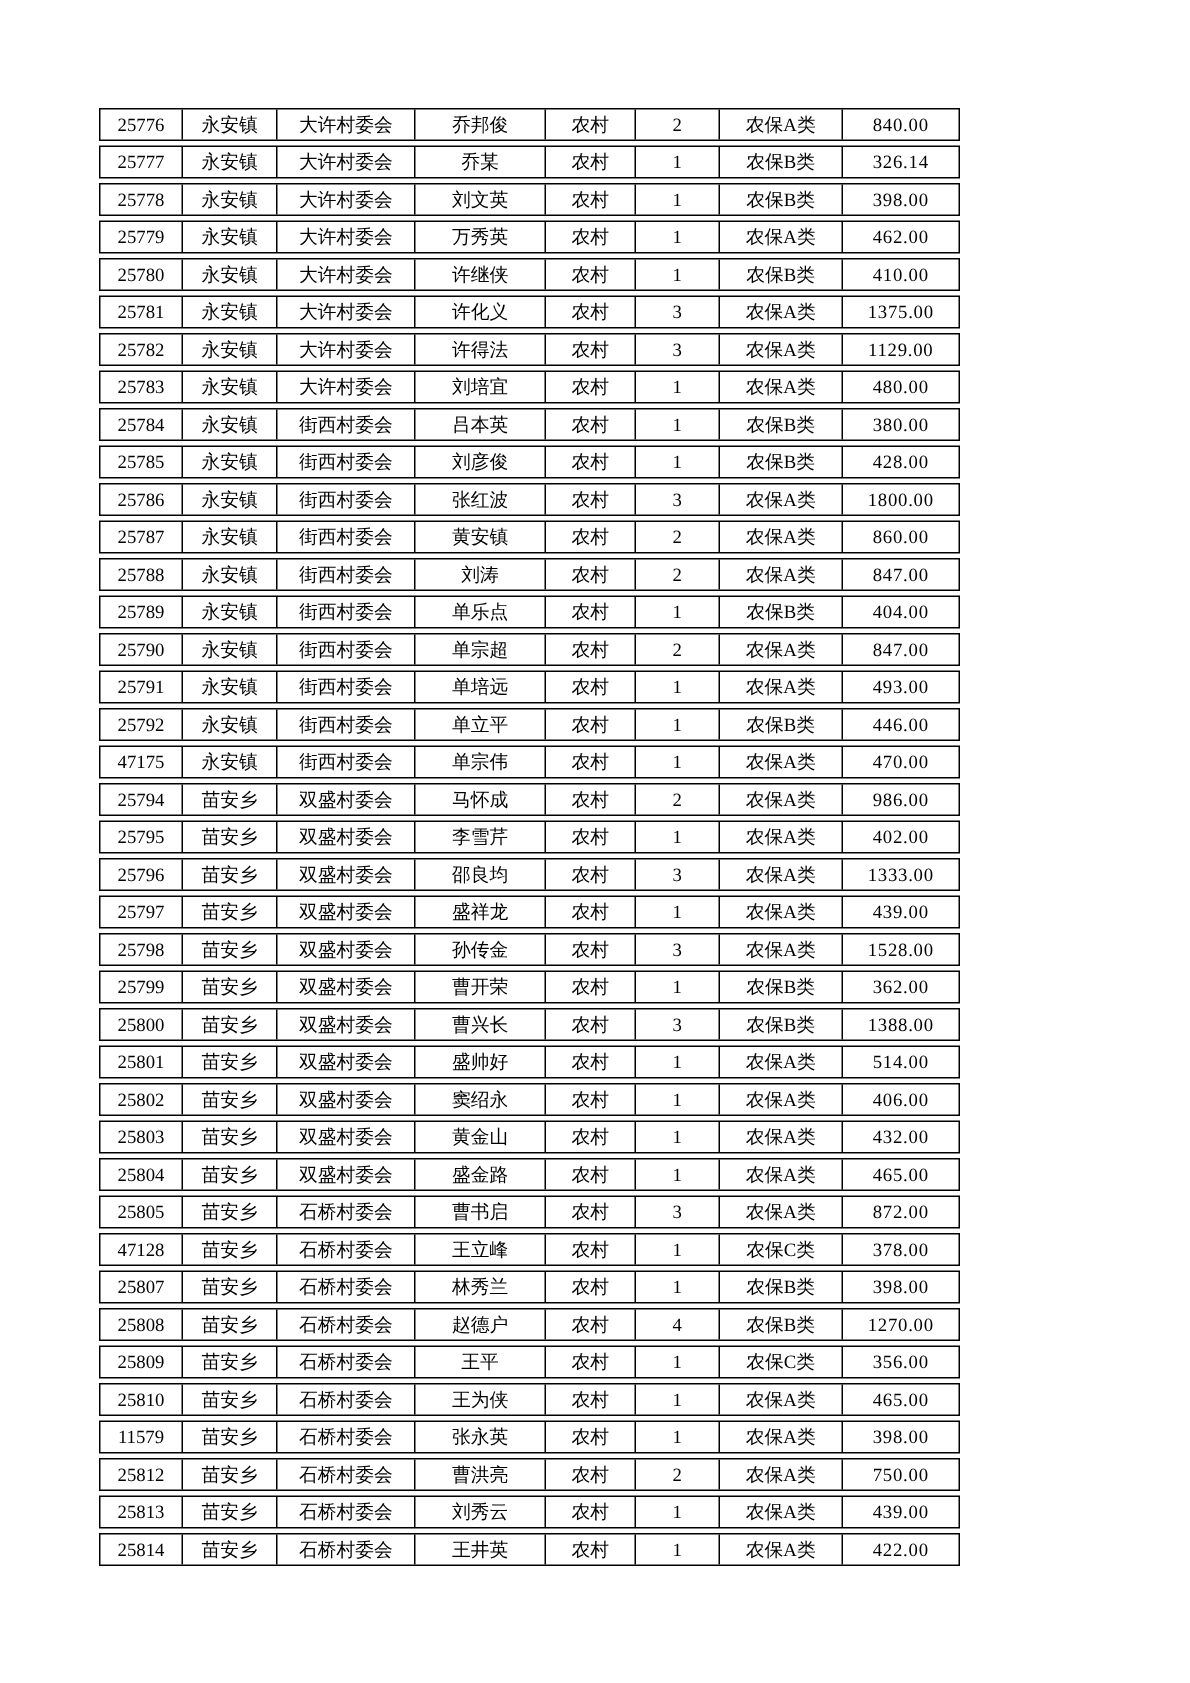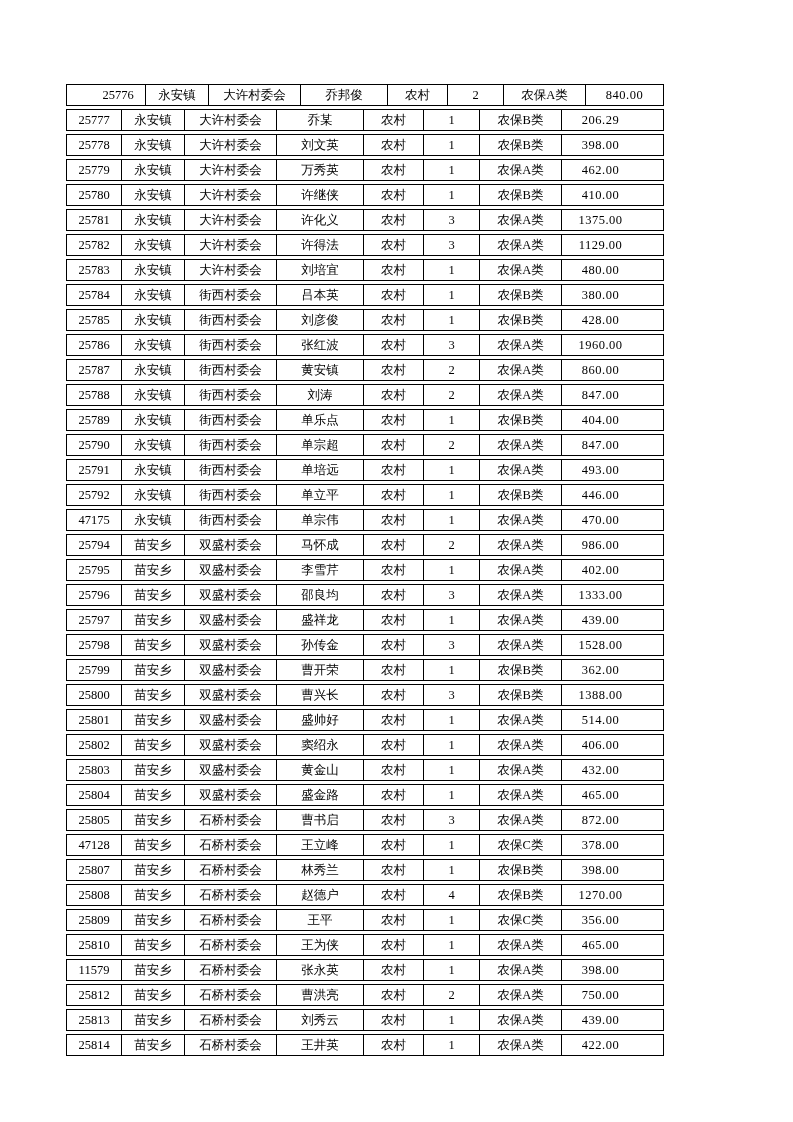--- a/index.html
+++ b/index.html
@@ -23,22 +23,21 @@
   }
   .t-row {
     display: flex;
     box-sizing: border-box;
     height: 22px;
     border: 1px solid #000000;
     background: #ffffff;
     margin-top: 3px;
   }
   .t-row:first-child {
-    margin-top: 12px;
-    padding-left: 24px;
+    margin-top: 0;
   }
   .t-cell {
     box-sizing: border-box;
     display: flex;
     align-items: center;
     justify-content: center;
     font-size: 12.5px;
     line-height: 1;
     color: #000000;
     border-left: 1px solid #000000;
@@ -72,21 +71,21 @@
         <div class="t-cell c7">840.00</div>
       </div>
       <div class="t-row">
         <div class="t-cell c0">25777</div>
         <div class="t-cell c1">永安镇</div>
         <div class="t-cell c2">大许村委会</div>
         <div class="t-cell c3">乔某</div>
         <div class="t-cell c4">农村</div>
         <div class="t-cell c5">1</div>
         <div class="t-cell c6">农保B类</div>
-        <div class="t-cell c7">206.29</div>
+        <div class="t-cell c7">326.14</div>
       </div>
       <div class="t-row">
         <div class="t-cell c0">25778</div>
         <div class="t-cell c1">永安镇</div>
         <div class="t-cell c2">大许村委会</div>
         <div class="t-cell c3">刘文英</div>
         <div class="t-cell c4">农村</div>
         <div class="t-cell c5">1</div>
         <div class="t-cell c6">农保B类</div>
         <div class="t-cell c7">398.00</div>
@@ -162,21 +161,21 @@
         <div class="t-cell c7">428.00</div>
       </div>
       <div class="t-row">
         <div class="t-cell c0">25786</div>
         <div class="t-cell c1">永安镇</div>
         <div class="t-cell c2">街西村委会</div>
         <div class="t-cell c3">张红波</div>
         <div class="t-cell c4">农村</div>
         <div class="t-cell c5">3</div>
         <div class="t-cell c6">农保A类</div>
-        <div class="t-cell c7">1960.00</div>
+        <div class="t-cell c7">1800.00</div>
       </div>
       <div class="t-row">
         <div class="t-cell c0">25787</div>
         <div class="t-cell c1">永安镇</div>
         <div class="t-cell c2">街西村委会</div>
         <div class="t-cell c3">黄安镇</div>
         <div class="t-cell c4">农村</div>
         <div class="t-cell c5">2</div>
         <div class="t-cell c6">农保A类</div>
         <div class="t-cell c7">860.00</div>

